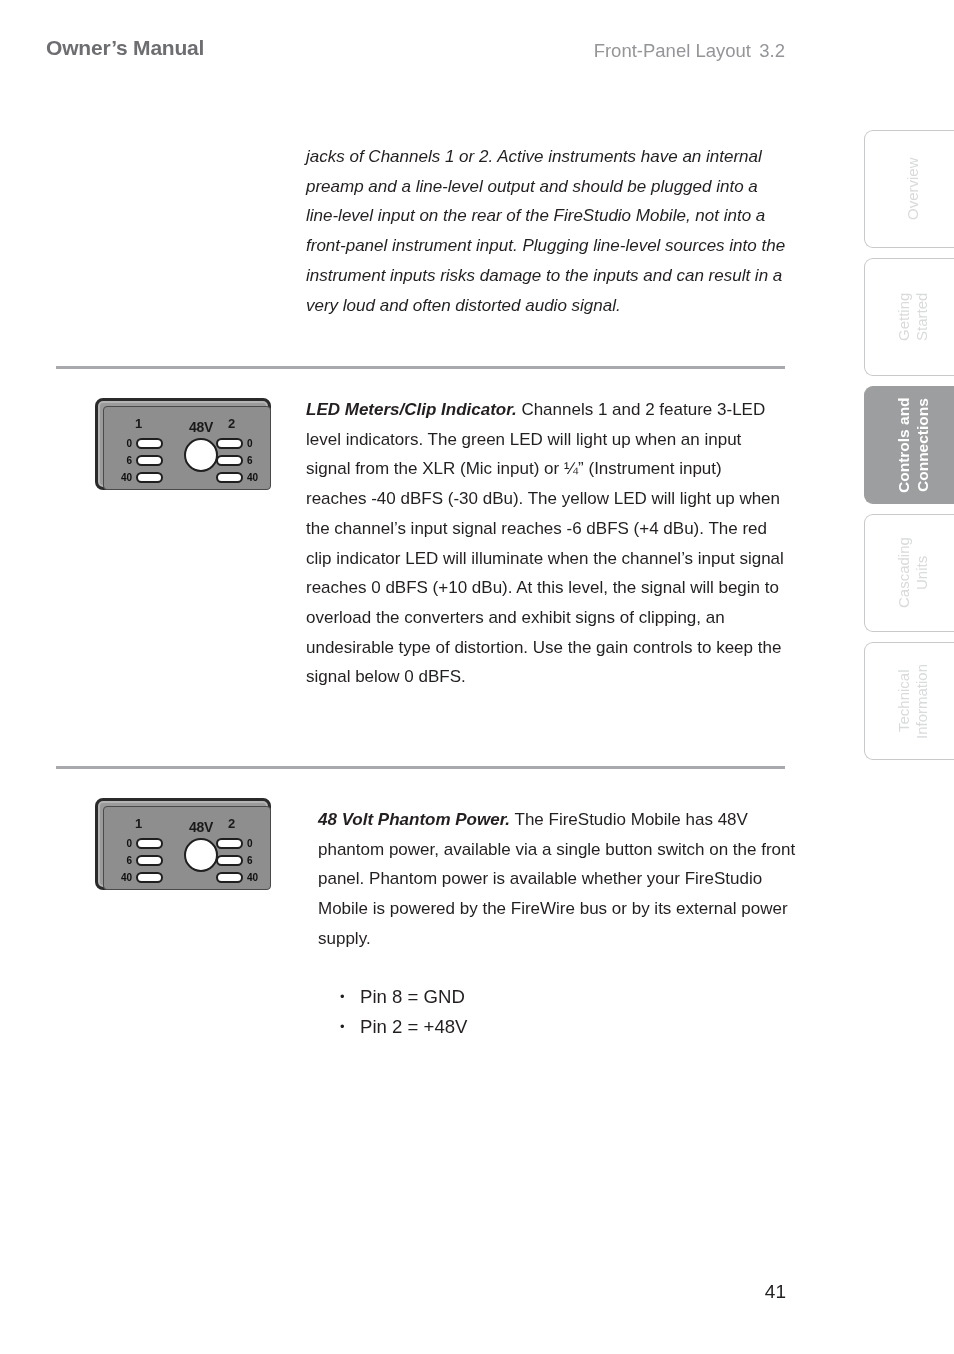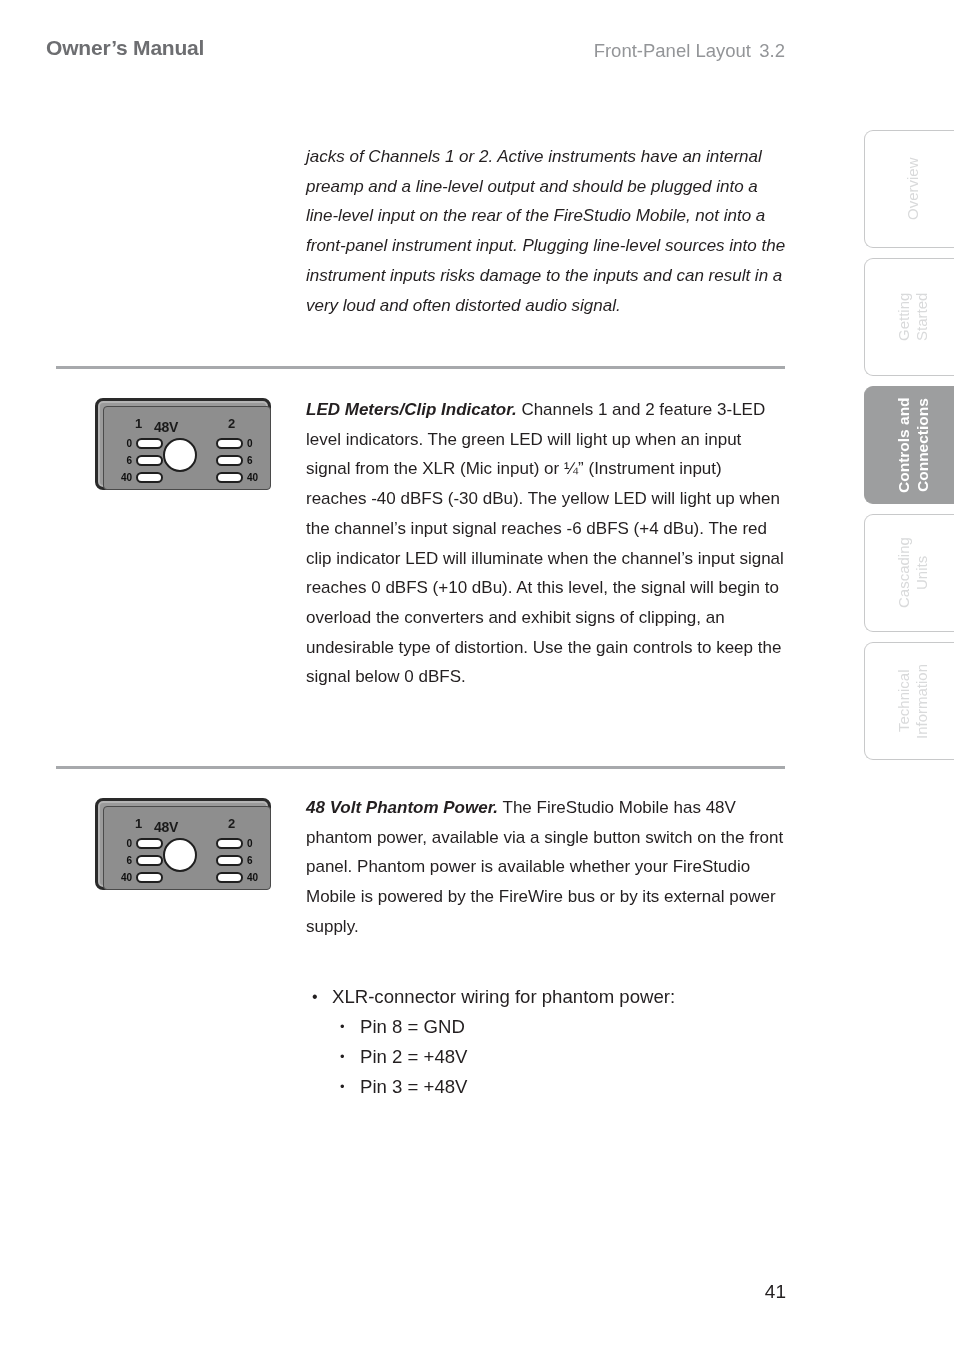--- a/index.html
+++ b/index.html
@@ -240,24 +240,24 @@
     width: 27px;
     height: 11px;
     background: #ffffff;
     border: 2px solid #1f1f1f;
     border-radius: 7px;
     box-sizing: border-box;
   }
 
   .phantom-group {
     position: absolute;
-    left: 50px;
+    left: 71px;
     top: 12px;
     width: 52px;
-    text-align: left;
+    text-align: center;
   }
   .phantom-label {
     font-size: 14px;
     font-weight: bold;
     color: #1a1a1a;
     letter-spacing: -0.3px;
   }
   .phantom-button {
     margin: 3px auto 0;
     width: 34px;
@@ -404,25 +404,23 @@
           </div>
           <div class="led-row right-side">
             <span class="led-pill"></span>
             <span class="led-label on-right">40</span>
           </div>
         </div>
       </div>
     </div>
   </div>
 
-  <p id="para-48v" class="body-col" style="margin:0;">
+  <p id="para-48v" class="body-col" style="margin:12px;">
     <span class="lead">48 Volt Phantom Power.</span><span> The FireStudio Mobile has 48V phantom power, available via a single button switch on the front panel. Phantom power is available whether your FireStudio Mobile is powered by the FireWire bus or by its external power supply.</span>
   </p>
 
   <div id="bullet-block">
-    <div class="bullet-l1">XLR-connector wiring for phantom power:</div>
     <div class="bullet-l2">Pin 8 = GND</div>
     <div class="bullet-l2">Pin 2 = +48V</div>
-    <div class="bullet-l2">Pin 3 = +48V</div>
   </div>
 
   <div id="page-number">41</div>
 </div>
 
 </body></html>

